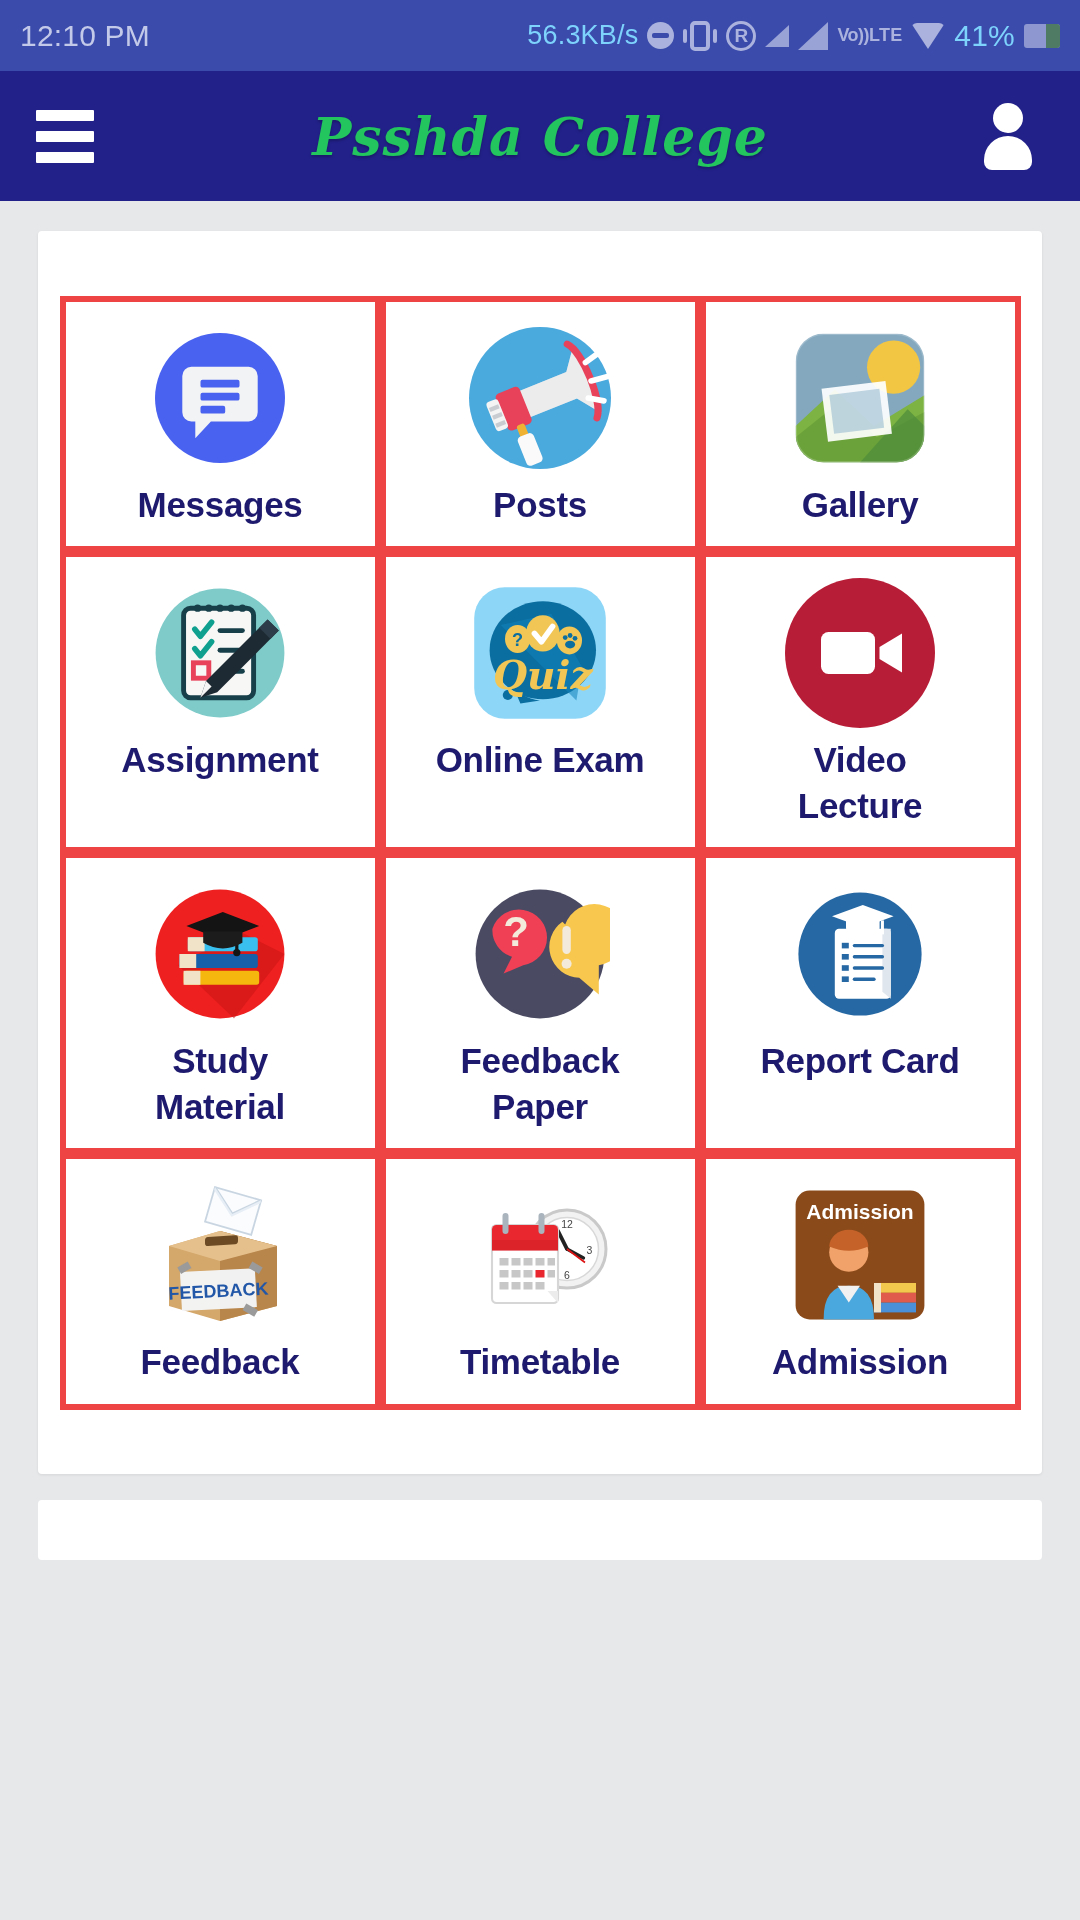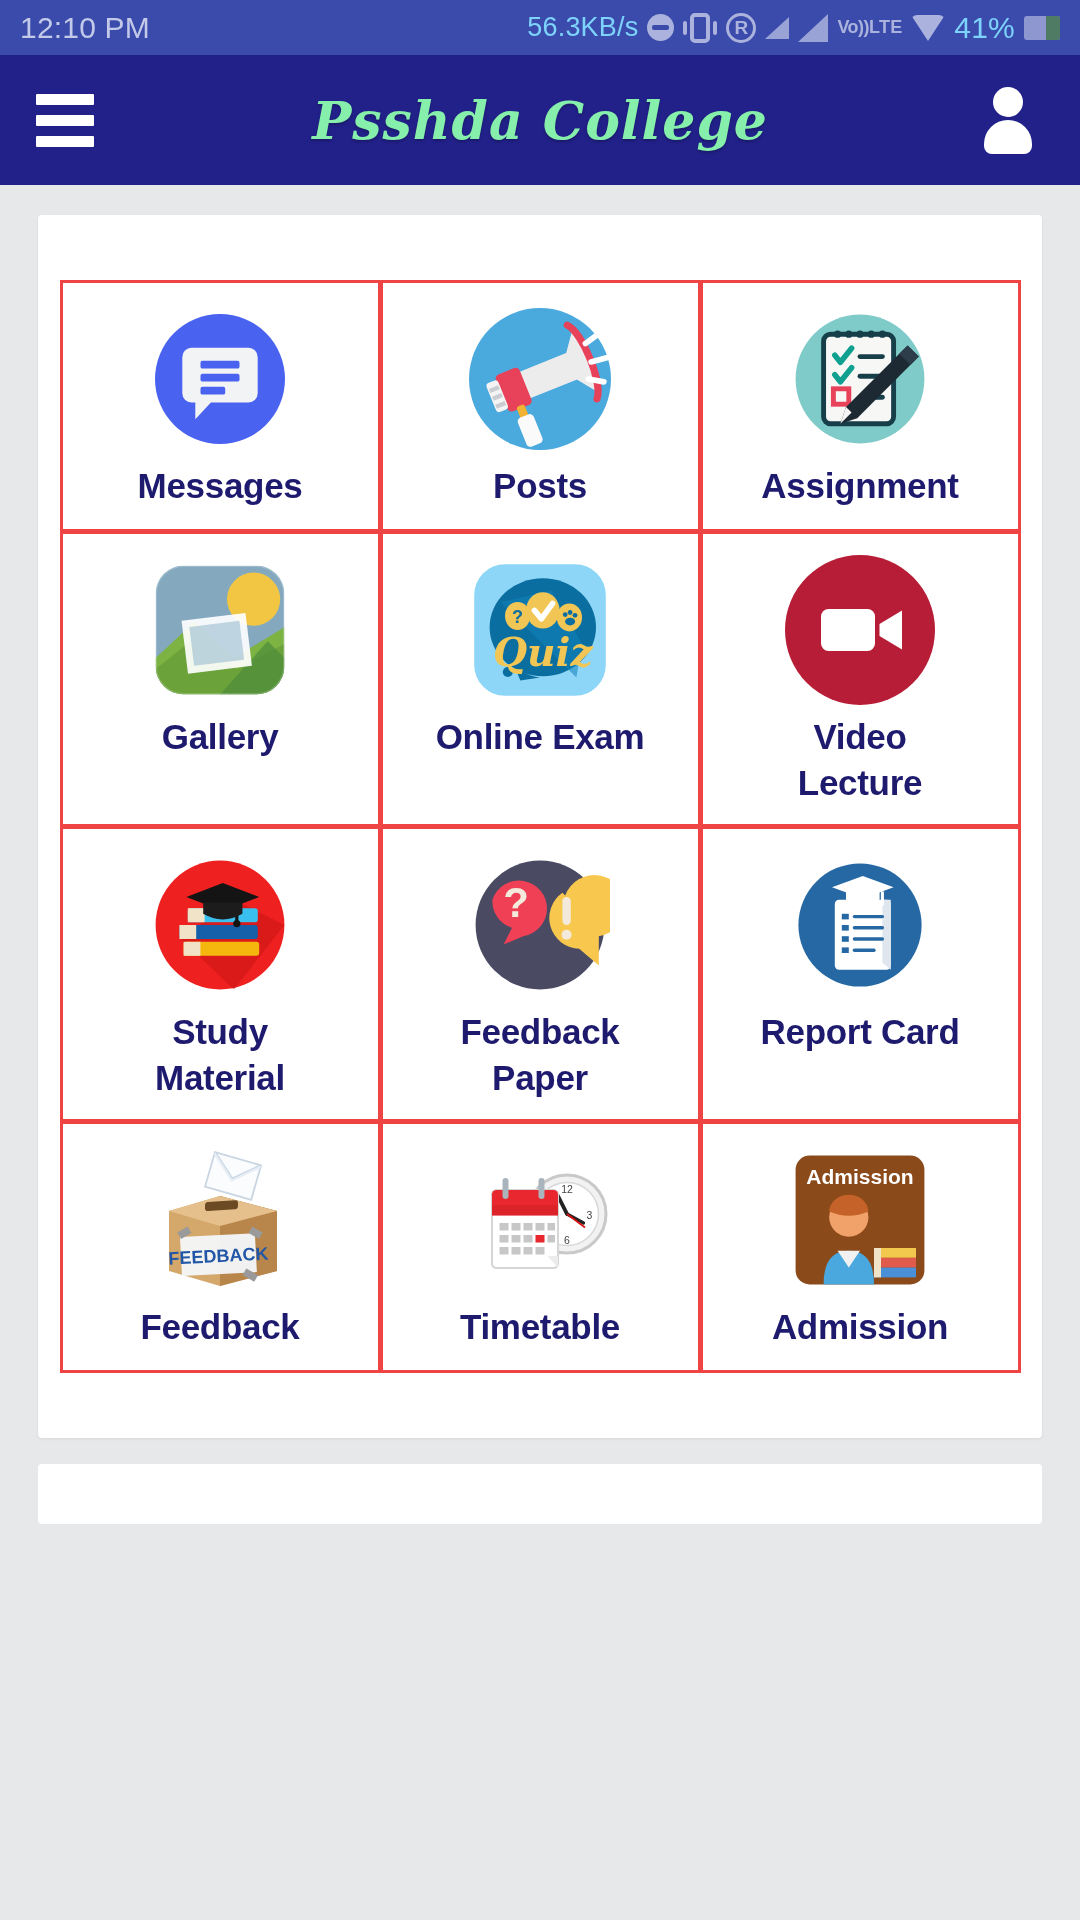--- a/index.html
+++ b/index.html
@@ -6,21 +6,21 @@
   html,body { width:1080px; height:1920px; }
   body {
     background:#e7e8ea;
     font-family:"Liberation Sans", sans-serif;
     -webkit-font-smoothing:antialiased;
     overflow:hidden;
   }
 
   
   .statusbar{
-    height:55px; background:#3a4bab; color:#b9c0e4;
+    height:71px; background:#3a4bab; color:#b9c0e4;
     display:flex; align-items:center; padding:0 20px;
     font-size:30px; letter-spacing:.2px;
   }
   .sb-left{ flex:0 0 auto; color:#c3c9e8; }
   .sb-spacer{ flex:1 1 auto; }
   .sb-right{ display:flex; align-items:center; gap:9px; }
   .sb-speed{ font-size:27px; color:#7dd3fc; }
   .ic{ display:inline-block; position:relative; }
 
   .ic-dnd{ width:27px;height:27px;border-radius:50%;background:#aab2dd; }
@@ -48,35 +48,35 @@
 
   
   .appbar{
     height:130px; background:#22218a;
     display:flex; align-items:center; position:relative;
   }
   .hamburger{ margin-left:36px; width:58px; display:flex; flex-direction:column; gap:10px; cursor:pointer;}
   .hamburger i{ display:block; height:11px; background:#fff; border-radius:1px; }
   .app-title{
     position:absolute; left:0; right:0; text-align:center;
-    color:#86efac; font-family:"DejaVu Serif", serif; font-style:italic;
+    color:#22c55e; font-family:"DejaVu Serif", serif; font-style:italic;
     font-size:52px; font-weight:bold; letter-spacing:1px;
     text-shadow:0 2px 3px rgba(0,0,0,.25);
     pointer-events:none;
   }
   .avatar-btn{ margin-left:auto; margin-right:42px; width:60px;height:66px;position:relative;cursor:pointer;}
   .avatar-btn::before{content:"";position:absolute;left:15px;top:0;width:30px;height:30px;border-radius:50%;background:#fff;}
   .avatar-btn::after{content:"";position:absolute;left:6px;top:33px;width:48px;height:34px;background:#fff;border-radius:24px 24px 8px 8px;}
 
   
   .page{ padding:30px 38px 0 38px; }
   .card{ background:#fff; border-radius:4px; padding:65px 22px; box-shadow:0 1px 3px rgba(0,0,0,.08); }
   .grid{ display:grid; grid-template-columns:repeat(3,1fr); }
   .tile{
-    border:3px solid #ef4444; margin:-0.5px;
+    border:6px solid #ef4444; margin:-0.5px;
     min-height:252px; padding:22px 6px 18px;
     display:flex; flex-direction:column; align-items:center; justify-content:flex-start;
     cursor:pointer; background:#fff;
   }
   .tile .art{ height:148px; display:flex; align-items:center; justify-content:center; }
   .tile .label{
     margin-top:10px; text-align:center; color:#1e1a6e;
     font-size:35px; font-weight:bold; line-height:1.32; letter-spacing:-.3px;
     font-family:"Liberation Sans", sans-serif;
   }
@@ -157,20 +157,44 @@
       <line x1="86" y1="38" x2="97" y2="35"></line>
       <line x1="84" y1="50" x2="95" y2="52"></line>
     </g>
   </svg>
           </div>
           <div class="label">Posts</div>
         </div>
         <div class="tile">
           <div class="art">
             <svg width="140" height="140" viewBox="0 0 100 100">
+    <defs>
+                <clipPath id="gal">
+                  <rect x="4" y="4" width="92" height="92" rx="20"></rect>
+                </clipPath>
+              </defs>
+    <g clip-path="url(#gal)">
+      <rect x="4" y="4" width="92" height="92" fill="#84a9bf"></rect>
+      <circle cx="74" cy="28" r="19" fill="#f2c643"></circle>
+      <path d="M4 70 L32 44 L60 70 L96 48 L96 96 L4 96 Z" fill="#7cb342"></path>
+      <path d="M4 78 L34 54 L62 78 L96 60 L96 96 L4 96 Z" fill="#689f38" opacity=".85"></path>
+      <path d="M50 96 L84 58 L96 70 L96 96 Z" fill="#4d8b3a" opacity=".7"></path>
+    </g>
+    <g transform="rotate(-7 52 62)">
+      <rect x="25" y="40" width="46" height="38" fill="#ffffff" opacity=".92"></rect>
+      <rect x="30" y="45" width="36" height="28" fill="#8fb6cc" opacity=".55"></rect>
+    </g>
+    <rect x="4" y="4" width="92" height="92" rx="20" fill="none" stroke="#ffffff" stroke-opacity=".2" stroke-width="2"></rect>
+  </svg>
+          </div>
+          <div class="label">Gallery</div>
+        </div>
+        <div class="tile">
+          <div class="art">
+            <svg width="140" height="140" viewBox="0 0 100 100">
     <rect x="2" y="2" width="96" height="96" rx="14" fill="#ffffff"></rect>
     <circle cx="50" cy="50" r="46" fill="#7ecbc9"></circle>
     <rect x="24" y="18" width="50" height="64" rx="5" fill="#f7f8f6" stroke="#173f4a" stroke-width="3.5"></rect>
     <g fill="#173f4a">
                 <circle cx="34" cy="18" r="2.6"></circle>
                 <circle cx="42" cy="18" r="2.6"></circle>
                 <circle cx="50" cy="18" r="2.6"></circle>
                 <circle cx="58" cy="18" r="2.6"></circle>
                 <circle cx="66" cy="18" r="2.6"></circle>
               </g>
@@ -185,44 +209,20 @@
                 <line x1="50" y1="63" x2="66" y2="63"></line>
     </g>
     <g transform="rotate(0 0 0)">
       <path d="M84 26 L92 34 L48 78 L36 82 L40 70 Z" fill="#1d2a33"></path>
       <path d="M84 26 L92 34 L86 40 L78 32 Z" fill="#2d3d49"></path>
       <path d="M36 82 L40 70 L44 74 Z" fill="#f4f4f4"></path>
     </g>
   </svg>
           </div>
           <div class="label">Assignment</div>
-        </div>
-        <div class="tile">
-          <div class="art">
-            <svg width="140" height="140" viewBox="0 0 100 100">
-    <defs>
-                <clipPath id="gal">
-                  <rect x="4" y="4" width="92" height="92" rx="20"></rect>
-                </clipPath>
-              </defs>
-    <g clip-path="url(#gal)">
-      <rect x="4" y="4" width="92" height="92" fill="#84a9bf"></rect>
-      <circle cx="74" cy="28" r="19" fill="#f2c643"></circle>
-      <path d="M4 70 L32 44 L60 70 L96 48 L96 96 L4 96 Z" fill="#7cb342"></path>
-      <path d="M4 78 L34 54 L62 78 L96 60 L96 96 L4 96 Z" fill="#689f38" opacity=".85"></path>
-      <path d="M50 96 L84 58 L96 70 L96 96 Z" fill="#4d8b3a" opacity=".7"></path>
-    </g>
-    <g transform="rotate(-7 52 62)">
-      <rect x="25" y="40" width="46" height="38" fill="#ffffff" opacity=".92"></rect>
-      <rect x="30" y="45" width="36" height="28" fill="#8fb6cc" opacity=".55"></rect>
-    </g>
-    <rect x="4" y="4" width="92" height="92" rx="20" fill="none" stroke="#ffffff" stroke-opacity=".2" stroke-width="2"></rect>
-  </svg>
-          </div>
-          <div class="label">Gallery</div>
         </div>
         <div class="tile">
           <div class="art">
             <svg width="140" height="140" viewBox="0 0 100 100">
     <rect x="3" y="3" width="94" height="94" rx="22" fill="#8ed6f7"></rect>
     <ellipse cx="52" cy="48" rx="38" ry="35" fill="#0b6ea0"></ellipse>
     <path d="M30 72 q6 10 20 12 l-14 2 z" fill="#0b6ea0"></path>
     <circle cx="27" cy="80" r="3.6" fill="#0b6ea0"></circle>
     <path d="M22 30 L76 84 L80 60 L58 22 Z" fill="#1283bb" opacity=".55"></path>
     <ellipse cx="34" cy="40" rx="9" ry="10" fill="#f2c655"></ellipse>

